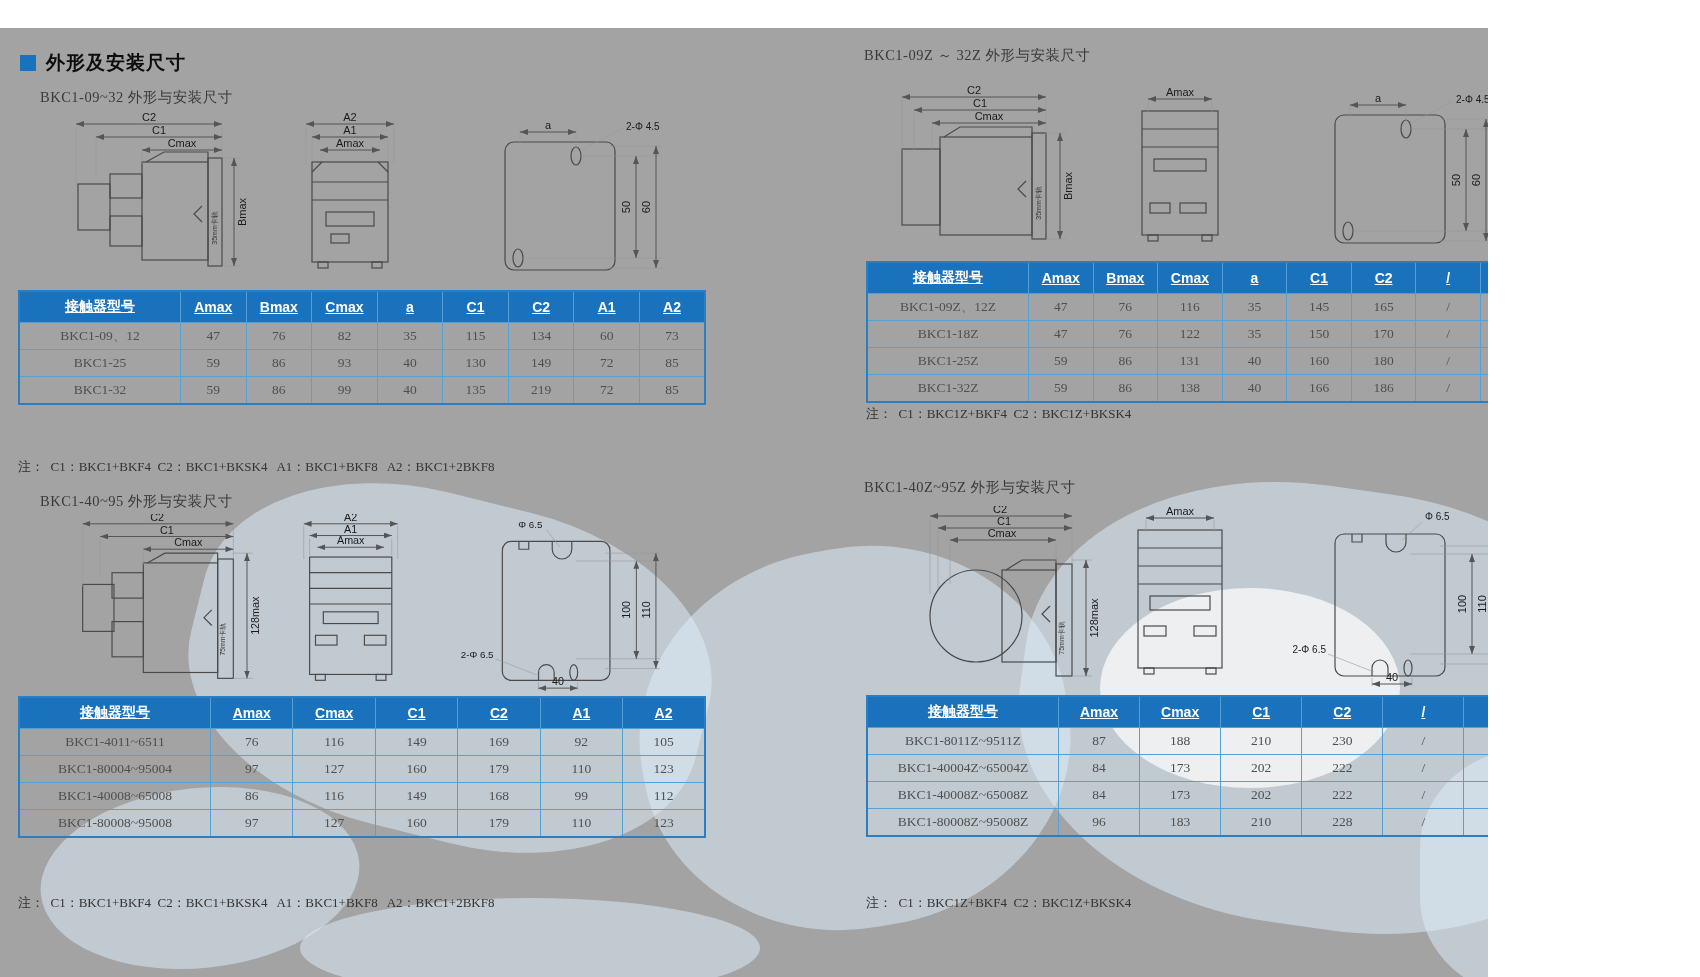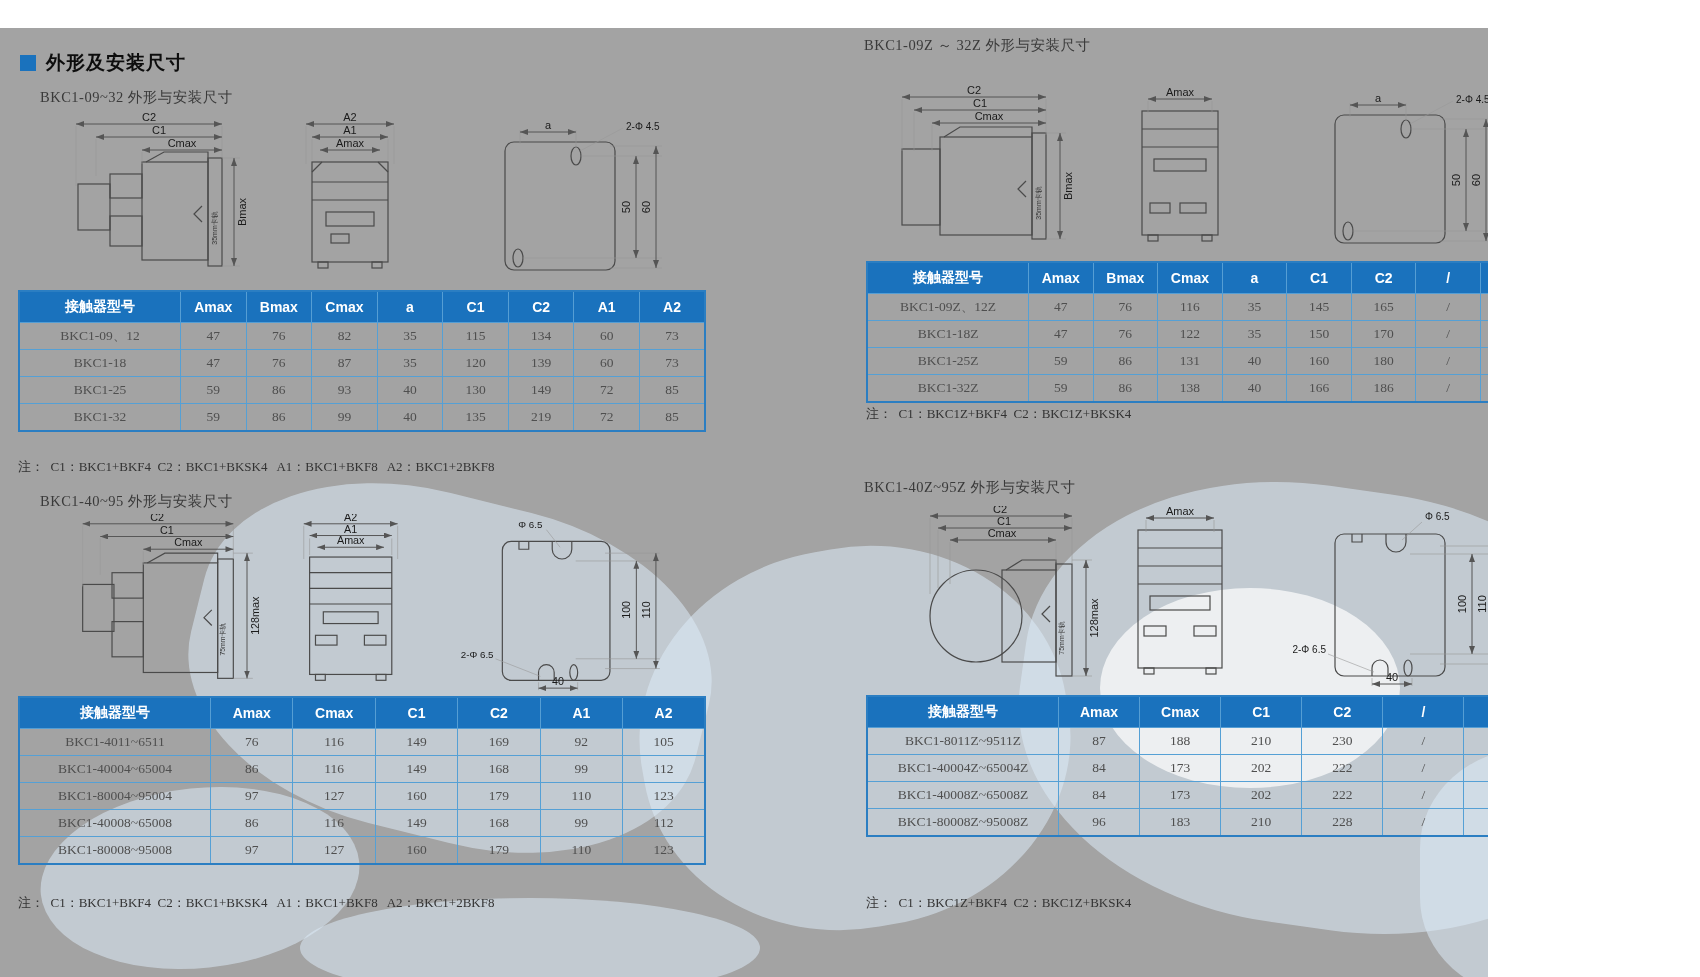--- a/index.html
+++ b/index.html
@@ -24,21 +24,21 @@
   .drw { position:absolute; z-index:1; }
   .drw .out  { fill:none; stroke:#4a4a4a; stroke-width:1.2; }
   .drw .dim  { stroke:#555; stroke-width:1; }
   .drw .gd   { stroke:#999; stroke-width:.6; }
   .drw text.dl  { font:11px "Liberation Sans",sans-serif; fill:#1a1a1a; text-anchor:middle; }
   .drw text.dls { font:10px "Liberation Sans",sans-serif; fill:#1a1a1a; }
   .drw text.rl  { font:7px "Liberation Sans",sans-serif; fill:#333; text-anchor:middle; }
 
   .tbl { position:absolute; z-index:2; border-collapse:collapse; table-layout:fixed; border:2px solid #2b7ec2; }
   .tbl th { background:#1a72bd; color:#fff; font:bold 14px "Liberation Sans",sans-serif;
-            height:30px; border:1px solid #559ed4; padding:0; }
+            height:30px; border:1px solid #559ed4; padding:0;text-decoration:underline; }
   .tbl td { font:13.5px "Liberation Serif",serif; color:#4f4f4f; text-align:center;
             height:26px; border:1px solid #55a0d5; padding:0 2px; background:transparent; }
   .t9 th:first-child, .t9 td:first-child { width:160px; }
   .t7 th:first-child, .t7 td:first-child { width:190px; }
 
   .note { position:absolute; font:13px "Liberation Serif",serif; color:#333; white-space:pre; z-index:2; }
   .footbar { position:absolute; left:0; top:966px; width:706px; height:11px; background:#1a72bd; z-index:2; }
 </style>
 </head>
 <body>
@@ -166,31 +166,20 @@
           <td>47</td>
           <td>76</td>
           <td>82</td>
           <td>35</td>
           <td>115</td>
           <td>134</td>
           <td>60</td>
           <td>73</td>
         </tr>
         <tr>
-          <td>BKC1-18</td>
-          <td>47</td>
-          <td>76</td>
-          <td>87</td>
-          <td>35</td>
-          <td>120</td>
-          <td>139</td>
-          <td>60</td>
-          <td>73</td>
-        </tr>
-        <tr>
           <td>BKC1-25</td>
           <td>59</td>
           <td>86</td>
           <td>93</td>
           <td>40</td>
           <td>130</td>
           <td>149</td>
           <td>72</td>
           <td>85</td>
         </tr>
@@ -202,21 +191,21 @@
           <td>40</td>
           <td>135</td>
           <td>219</td>
           <td>72</td>
           <td>85</td>
         </tr>
       </tbody>
     </table>
   <div class="note" style="left:18px;top:430px">注：  C1：BKC1+BKF4  C2：BKC1+BKSK4   A1：BKC1+BKF8   A2：BKC1+2BKF8</div>
 
-  <div class="sub" style="left:864px;top:8px">BKC1-09Z ～ 32Z 外形与安装尺寸</div>
+  <div class="sub" style="left:864px;top:18px">BKC1-09Z ～ 32Z 外形与安装尺寸</div>
 
   <svg class="drw" style="left:880px;top:55px" width="665" height="175" viewBox="0 0 665 175">
     <defs>
         <marker id="ar2" markerWidth="9" markerHeight="6" refX="8" refY="3" orient="auto-start-reverse">
           <path d="M0,0L8,3L0,6z" fill="#555"></path>
         </marker>
       </defs>
     <g class="out">
       <rect x="22" y="66" width="38" height="76"></rect>
       <rect x="60" y="54" width="92" height="98"></rect>
@@ -459,29 +448,20 @@
         <tr>
           <td>BKC1-4011~6511</td>
           <td>76</td>
           <td>116</td>
           <td>149</td>
           <td>169</td>
           <td>92</td>
           <td>105</td>
         </tr>
         <tr>
-          <td>BKC1-40004~65004</td>
-          <td>86</td>
-          <td>116</td>
-          <td>149</td>
-          <td>168</td>
-          <td>99</td>
-          <td>112</td>
-        </tr>
-        <tr>
           <td>BKC1-80004~95004</td>
           <td>97</td>
           <td>127</td>
           <td>160</td>
           <td>179</td>
           <td>110</td>
           <td>123</td>
         </tr>
         <tr>
           <td>BKC1-40008~65008</td>

